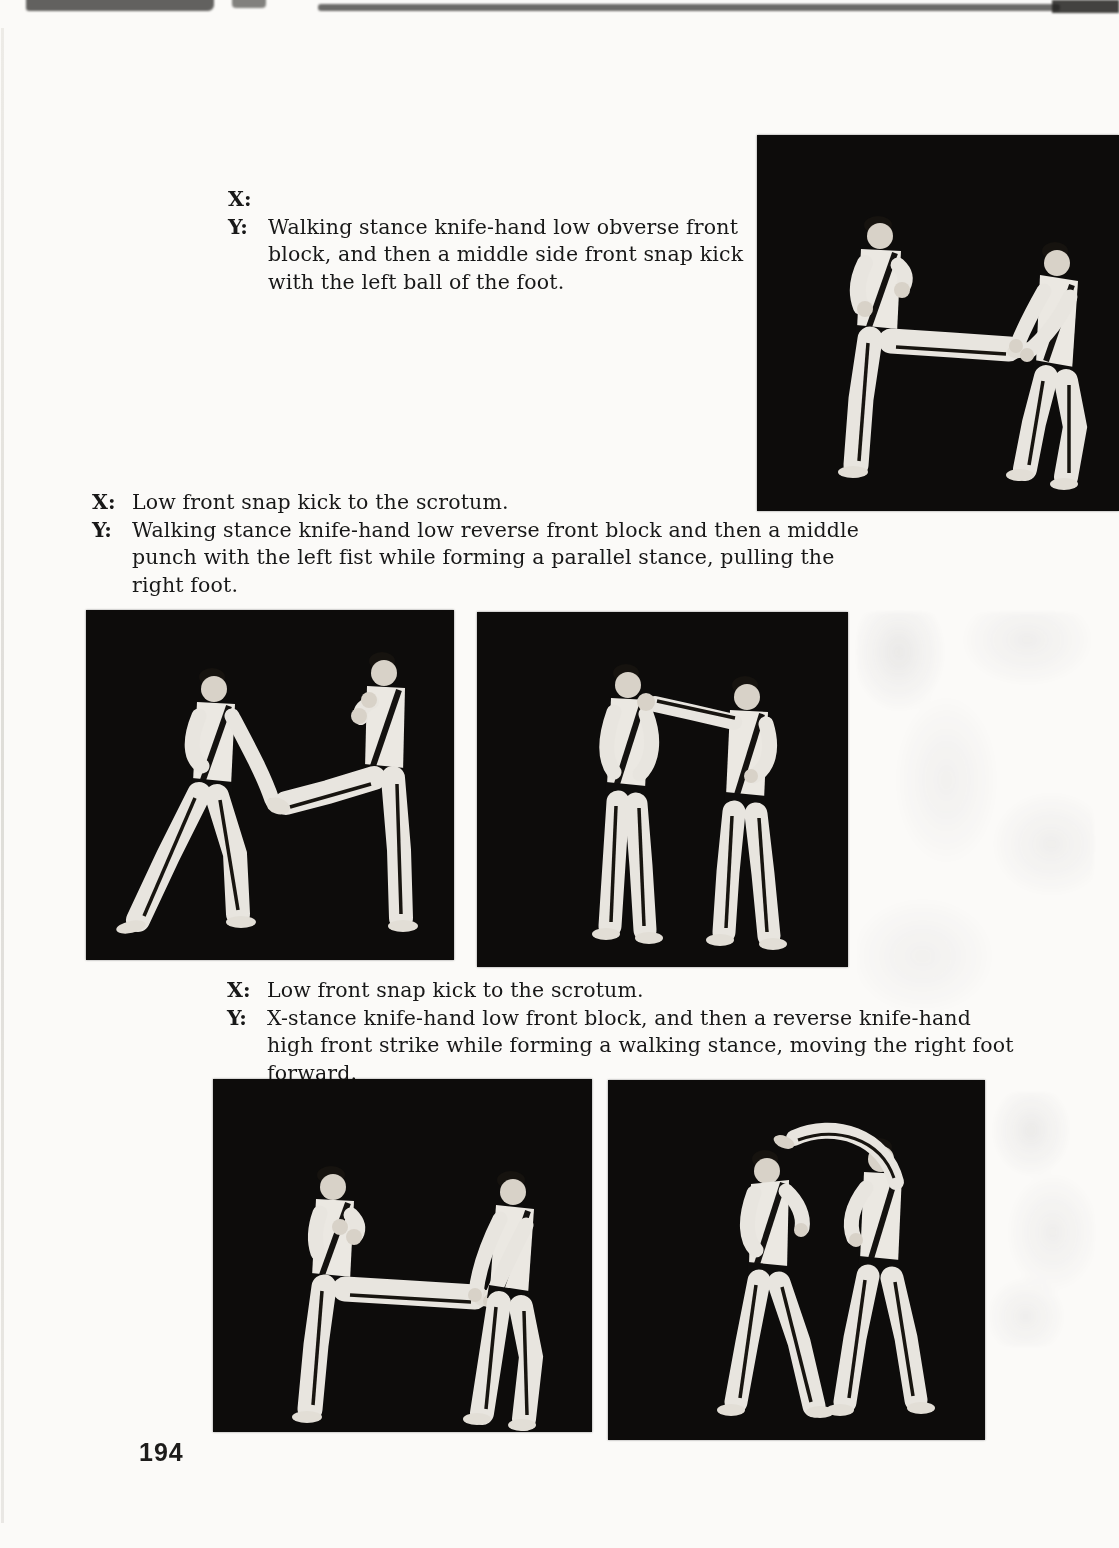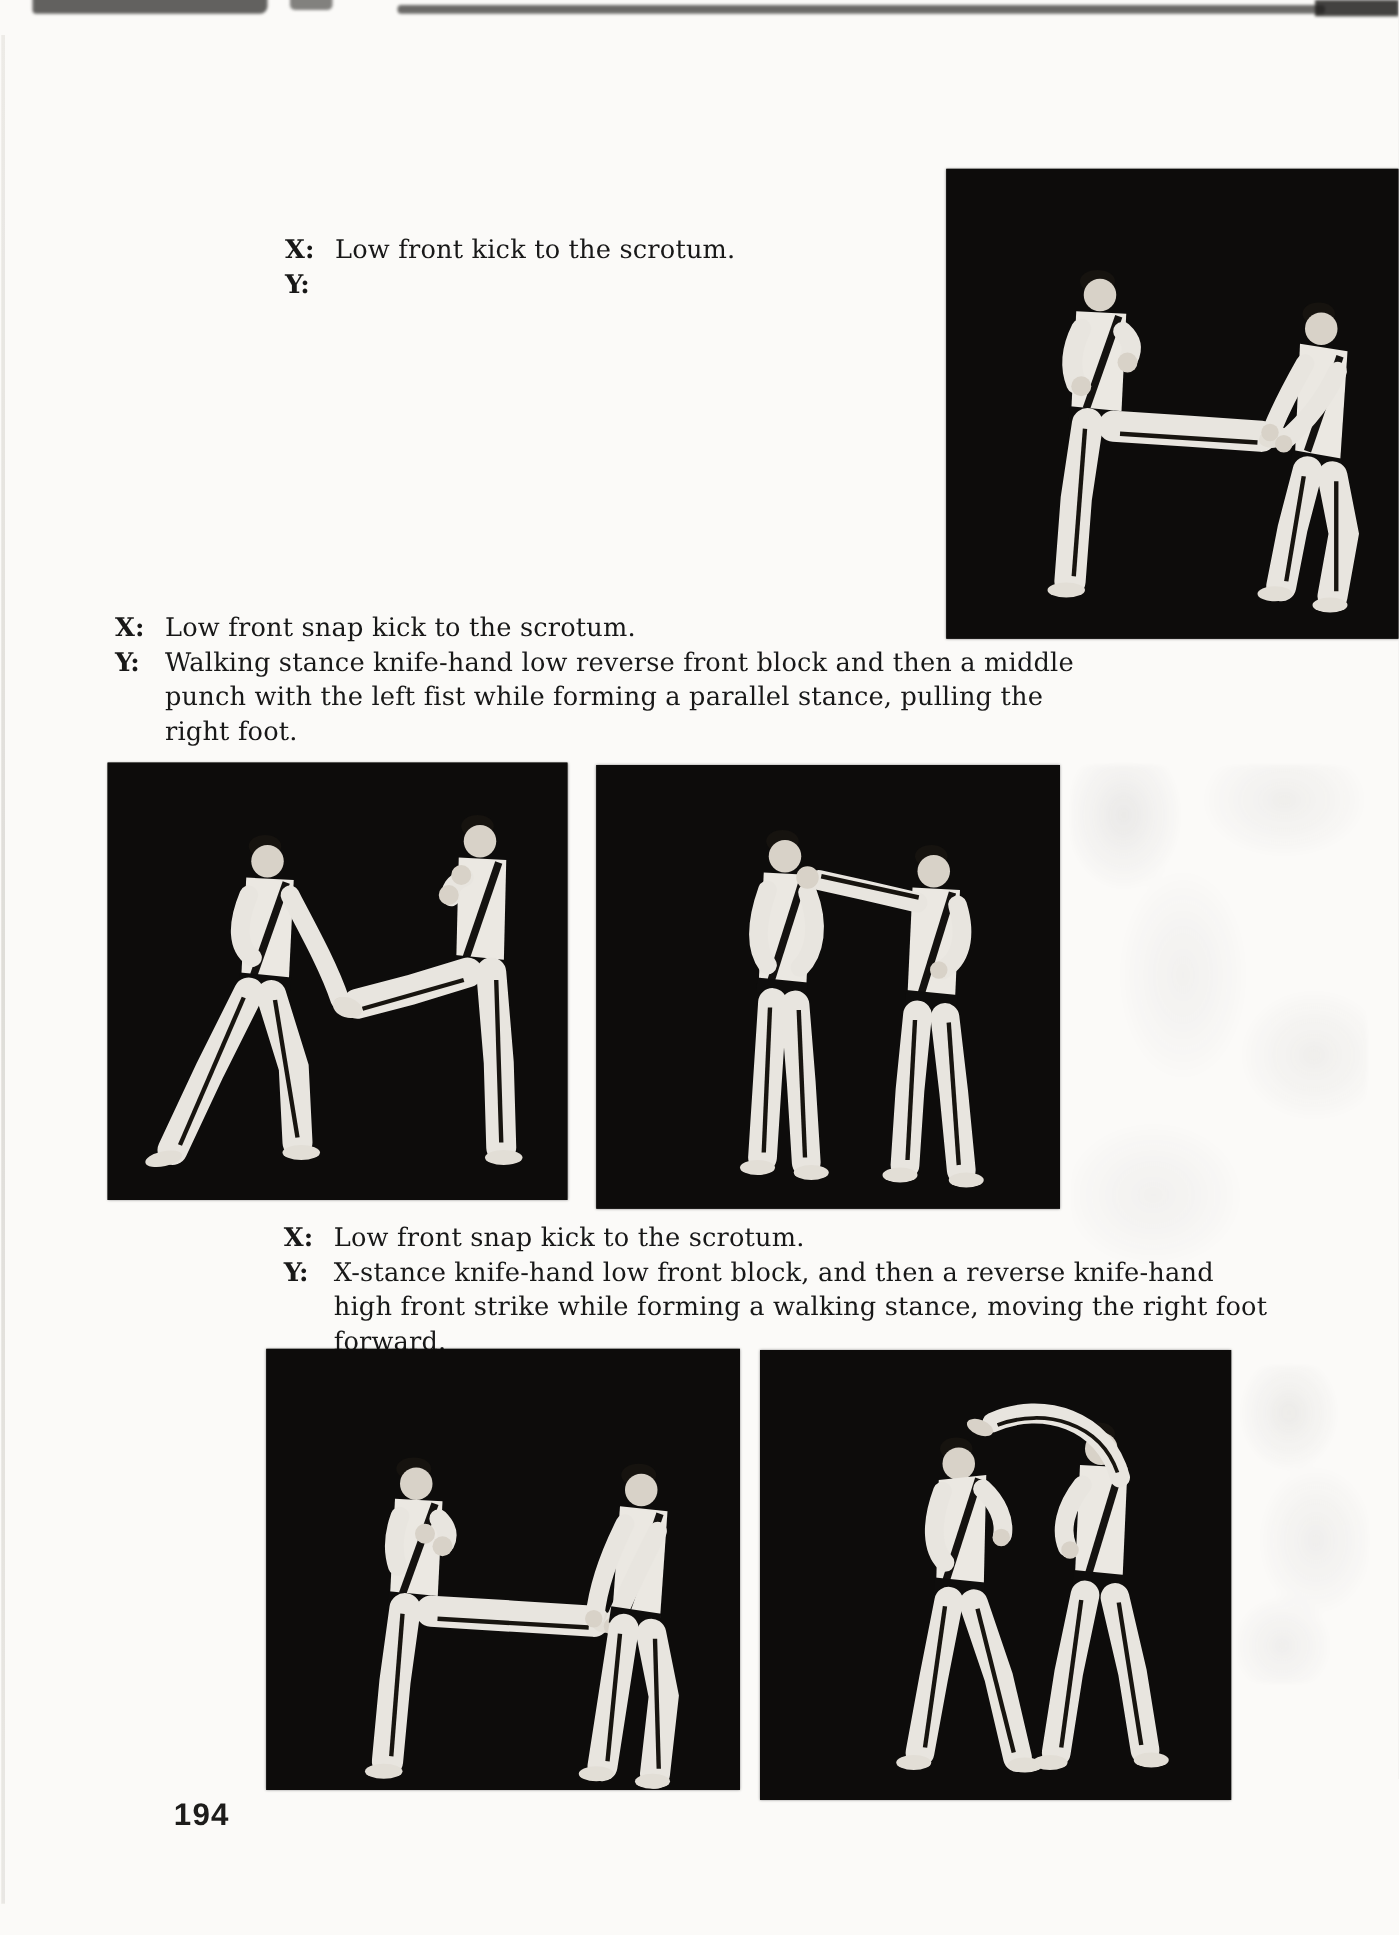--- a/index.html
+++ b/index.html
@@ -59,24 +59,26 @@
 
   <div class="artifact art-a"></div>
   <div class="artifact art-b"></div>
   <div class="artifact art-c"></div>
   <div class="artifact art-d"></div>
   <div class="edge-line"></div>
 
   <section class="block block-1">
     <div class="entry">
       <span class="lbl">X:</span>
-      <span class="txt">Low front kick to the scrotum.</span>
     </div>
     <div class="entry">
       <span class="lbl">Y:</span>
+      <span class="txt">Walking stance knife-hand low obverse front
+block, and then a middle side front snap kick
+with the left ball of the foot.</span>
     </div>
   </section>
 
   <figure class="photo photo-1">
     <svg viewBox="0 0 362 376" xmlns="http://www.w3.org/2000/svg">
       <rect width="362" height="376" fill="#0d0c0b"></rect>
 
       <ellipse cx="121" cy="90" rx="14" ry="9" fill="#16130f"></ellipse>
       <circle cx="123" cy="101" r="13" fill="#d8d2c8"></circle>
       <path d="M104,114 L144,116 L140,198 L100,194 Z" fill="#ebe8e2"></path>

